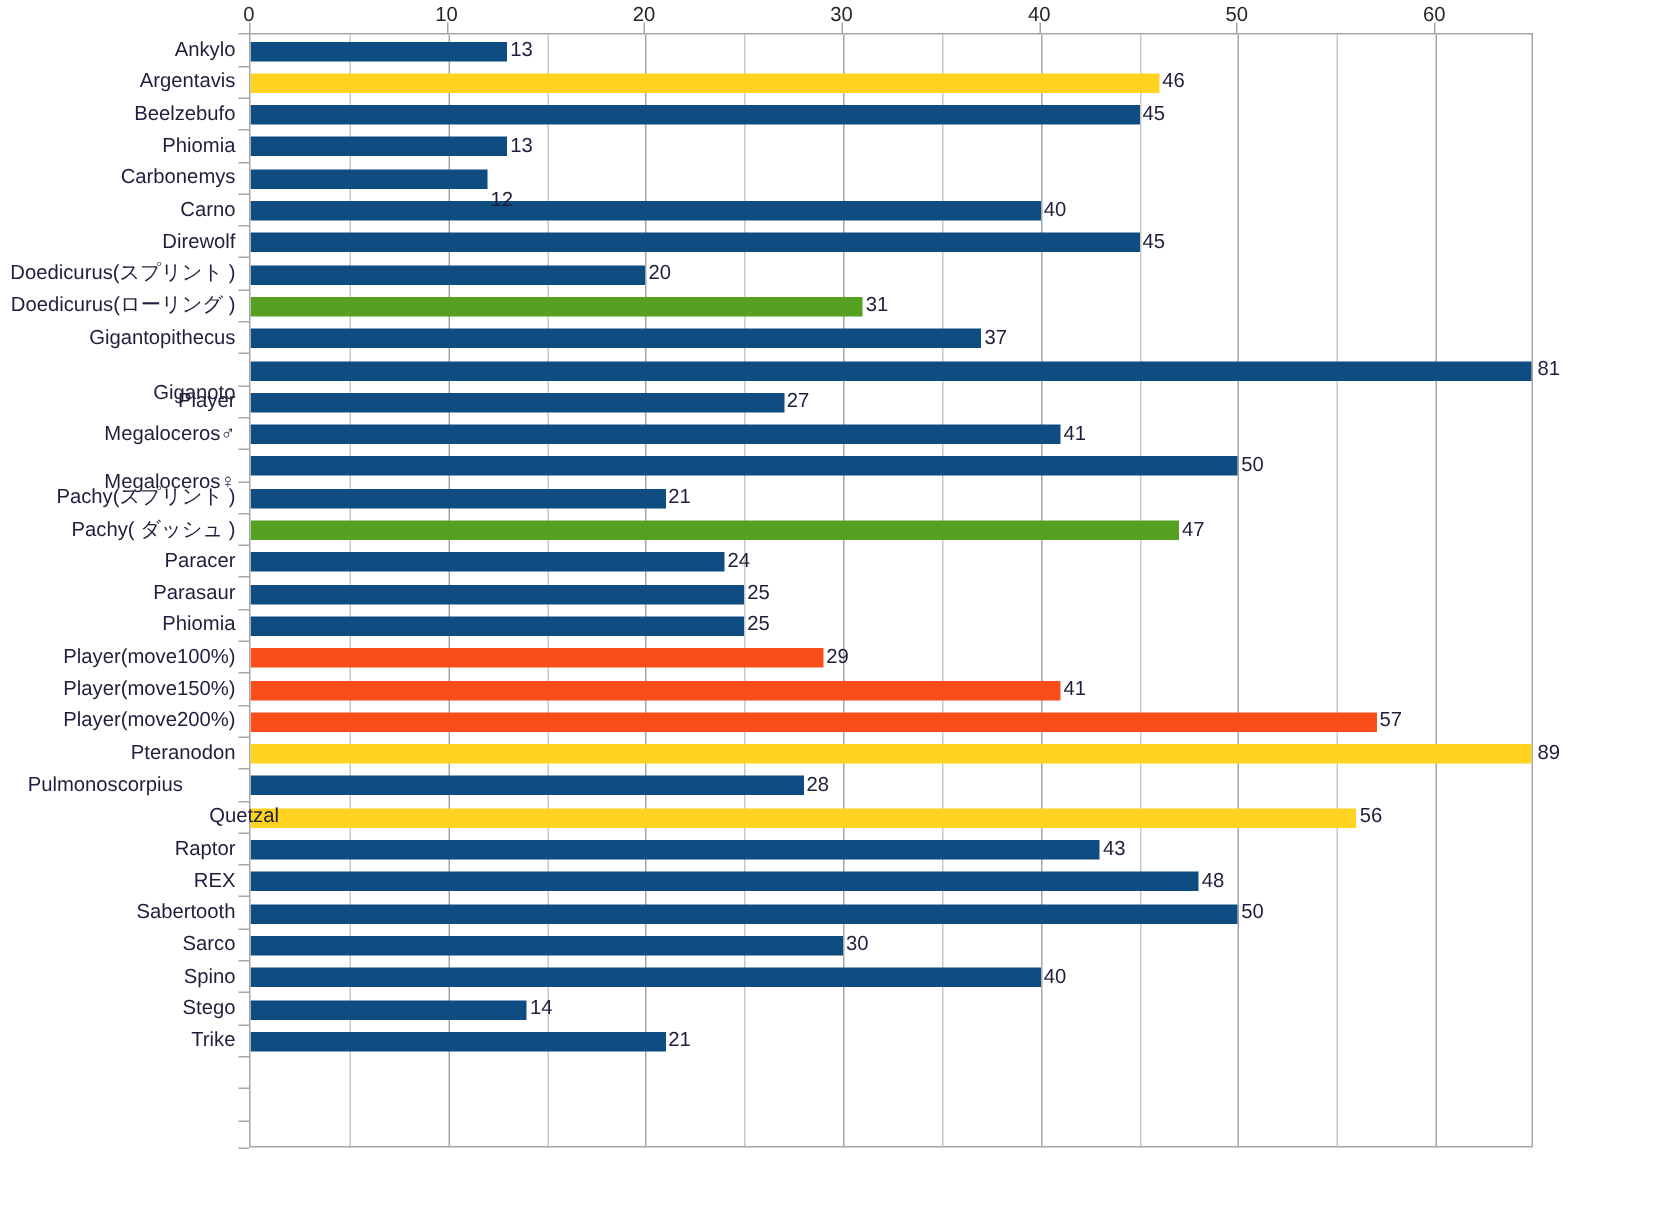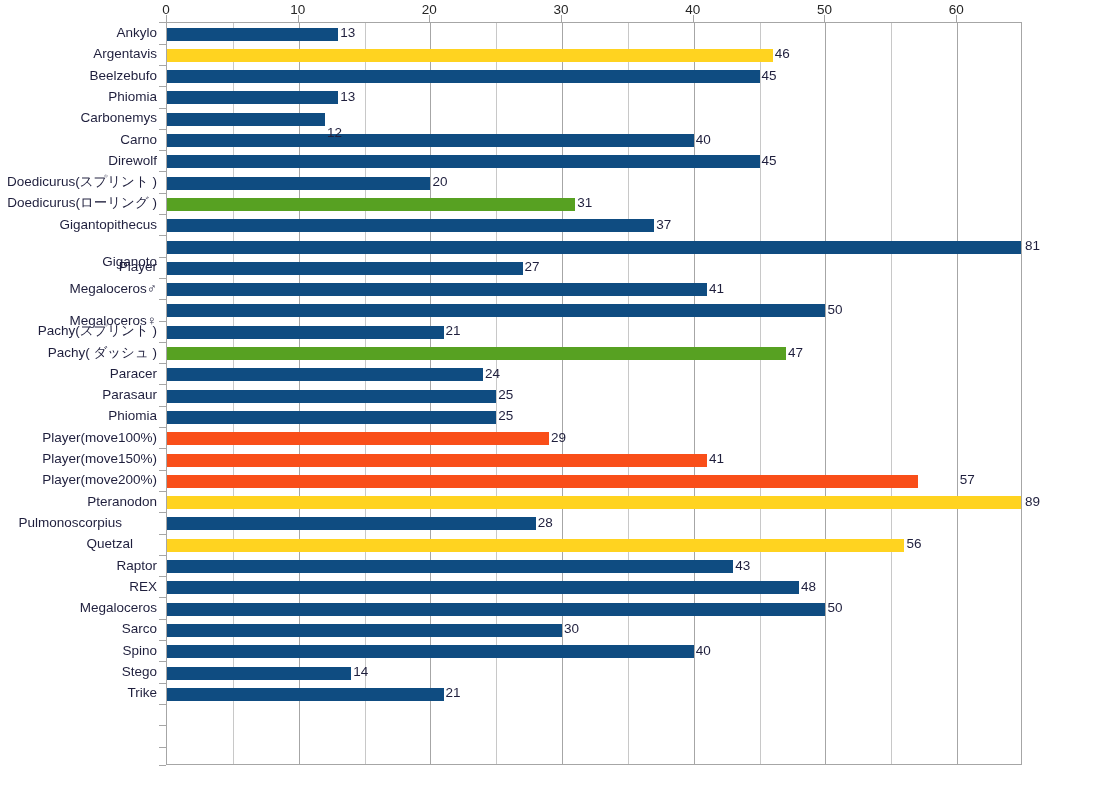--- a/index.html
+++ b/index.html
@@ -190,37 +190,37 @@
     <div class="cat-tick" style="left: 159px; top: 405.75px;"></div>
     <div class="val-label" style="left: 498.231px; top: 408.4px;">25</div>
     <div class="cat-label" style="right: 947px; top: 429.7px;">Player(move100%)</div>
     <div class="cat-tick" style="left: 159px; top: 427.05px;"></div>
     <div class="val-label" style="left: 550.908px; top: 429.7px;">29</div>
     <div class="cat-label" style="right: 947px; top: 451px;">Player(move150%)</div>
     <div class="cat-tick" style="left: 159px; top: 448.35px;"></div>
     <div class="val-label" style="left: 708.938px; top: 451px;">41</div>
     <div class="cat-label" style="right: 947px; top: 472.3px;">Player(move200%)</div>
     <div class="cat-tick" style="left: 159px; top: 469.65px;"></div>
-    <div class="val-label" style="left: 919.646px; top: 472.3px; margin-left: 40px;">57</div>
+    <div class="val-label" style="left: 919.646px; top: 472.3px;">57</div>
     <div class="cat-label" style="right: 947px; top: 493.6px;">Pteranodon</div>
     <div class="cat-tick" style="left: 159px; top: 490.95px;"></div>
     <div class="val-label" style="left: 1025px; top: 493.6px;">89</div>
     <div class="cat-label" style="right: 982px; top: 514.9px;">Pulmonoscorpius</div>
     <div class="cat-tick" style="left: 159px; top: 512.25px;"></div>
     <div class="val-label" style="left: 537.738px; top: 514.9px;">28</div>
-    <div class="cat-label" style="right: 971px; top: 536.2px;">Quetzal</div>
+    <div class="cat-label" style="right: 918px; top: 536.2px;">Quetzal</div>
     <div class="cat-tick" style="left: 159px; top: 533.55px;"></div>
     <div class="val-label" style="left: 906.477px; top: 536.2px;">56</div>
     <div class="cat-label" style="right: 947px; top: 557.5px;">Raptor</div>
     <div class="cat-tick" style="left: 159px; top: 554.85px;"></div>
     <div class="val-label" style="left: 735.277px; top: 557.5px;">43</div>
     <div class="cat-label" style="right: 947px; top: 578.8px;">REX</div>
     <div class="cat-tick" style="left: 159px; top: 576.15px;"></div>
     <div class="val-label" style="left: 801.123px; top: 578.8px;">48</div>
-    <div class="cat-label" style="right: 947px; top: 600.1px;">Megaloceros</div>
+    <div class="cat-label" style="right: 947px; top: 600.1px;">Sabertooth</div>
     <div class="cat-tick" style="left: 159px; top: 597.45px;"></div>
     <div class="val-label" style="left: 827.462px; top: 600.1px;">50</div>
     <div class="cat-label" style="right: 947px; top: 621.4px;">Sarco</div>
     <div class="cat-tick" style="left: 159px; top: 618.75px;"></div>
     <div class="val-label" style="left: 564.077px; top: 621.4px;">30</div>
     <div class="cat-label" style="right: 947px; top: 642.7px;">Spino</div>
     <div class="cat-tick" style="left: 159px; top: 640.05px;"></div>
     <div class="val-label" style="left: 695.769px; top: 642.7px;">40</div>
     <div class="cat-label" style="right: 947px; top: 664px;">Stego</div>
     <div class="cat-tick" style="left: 159px; top: 661.35px;"></div>

